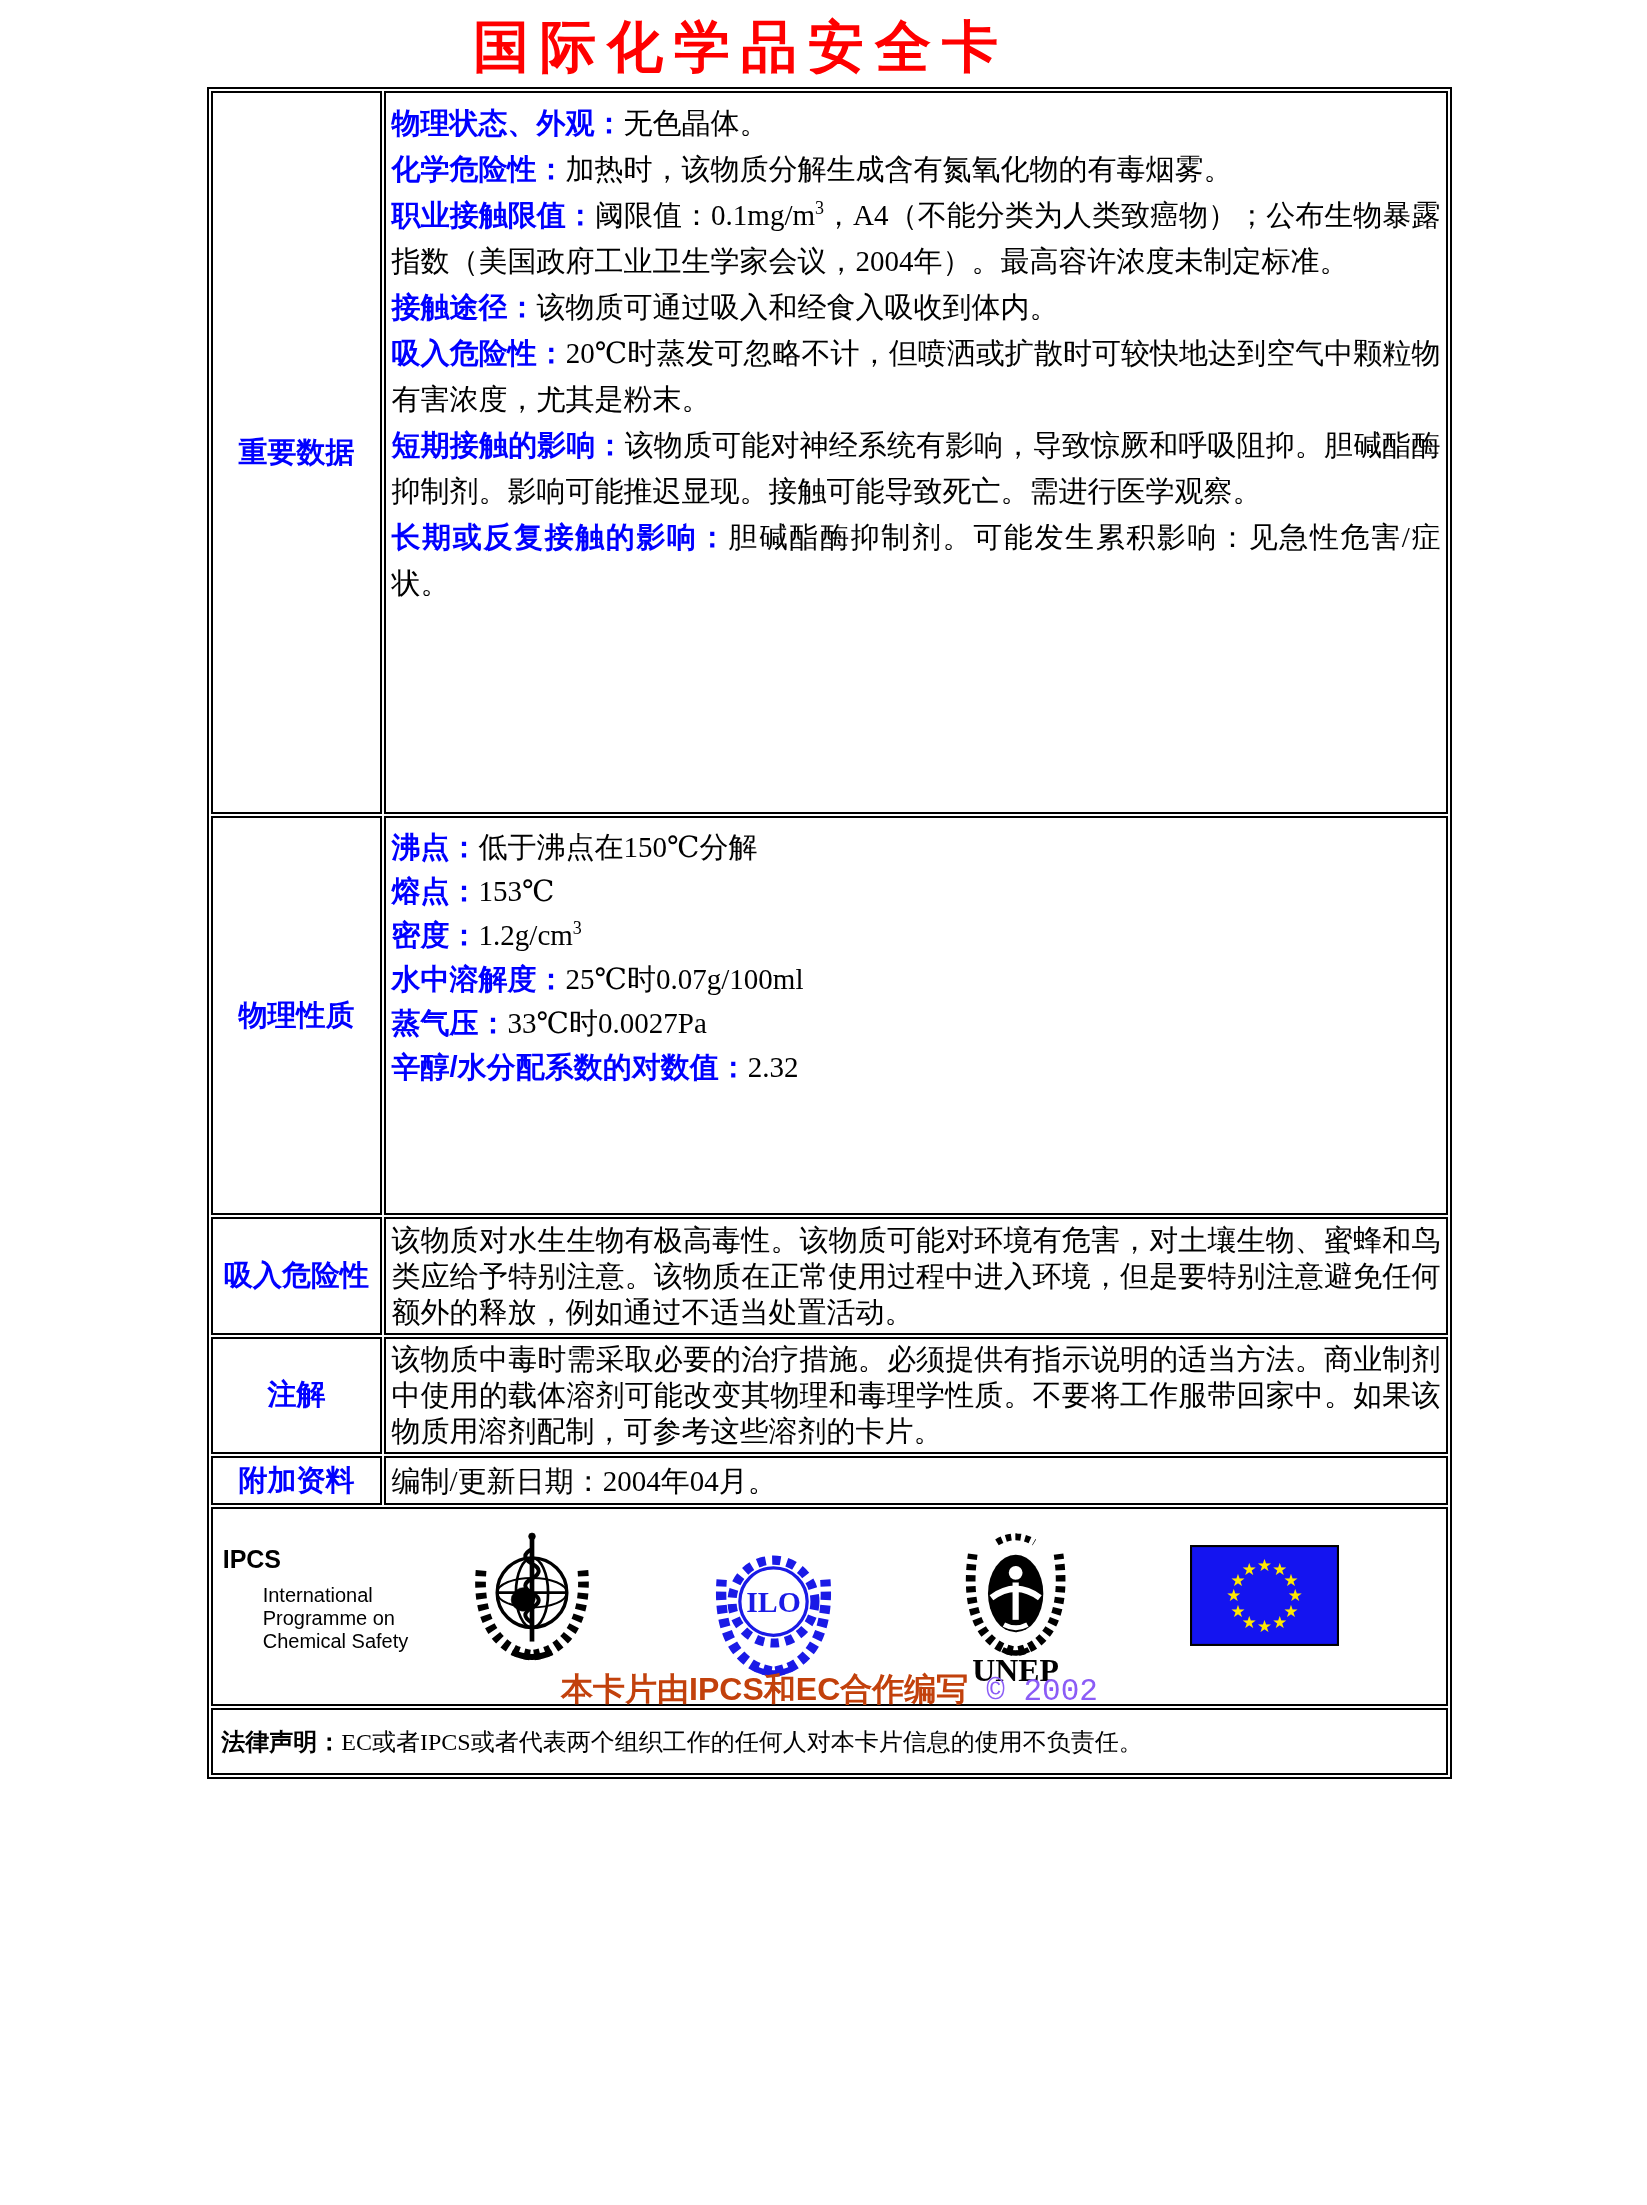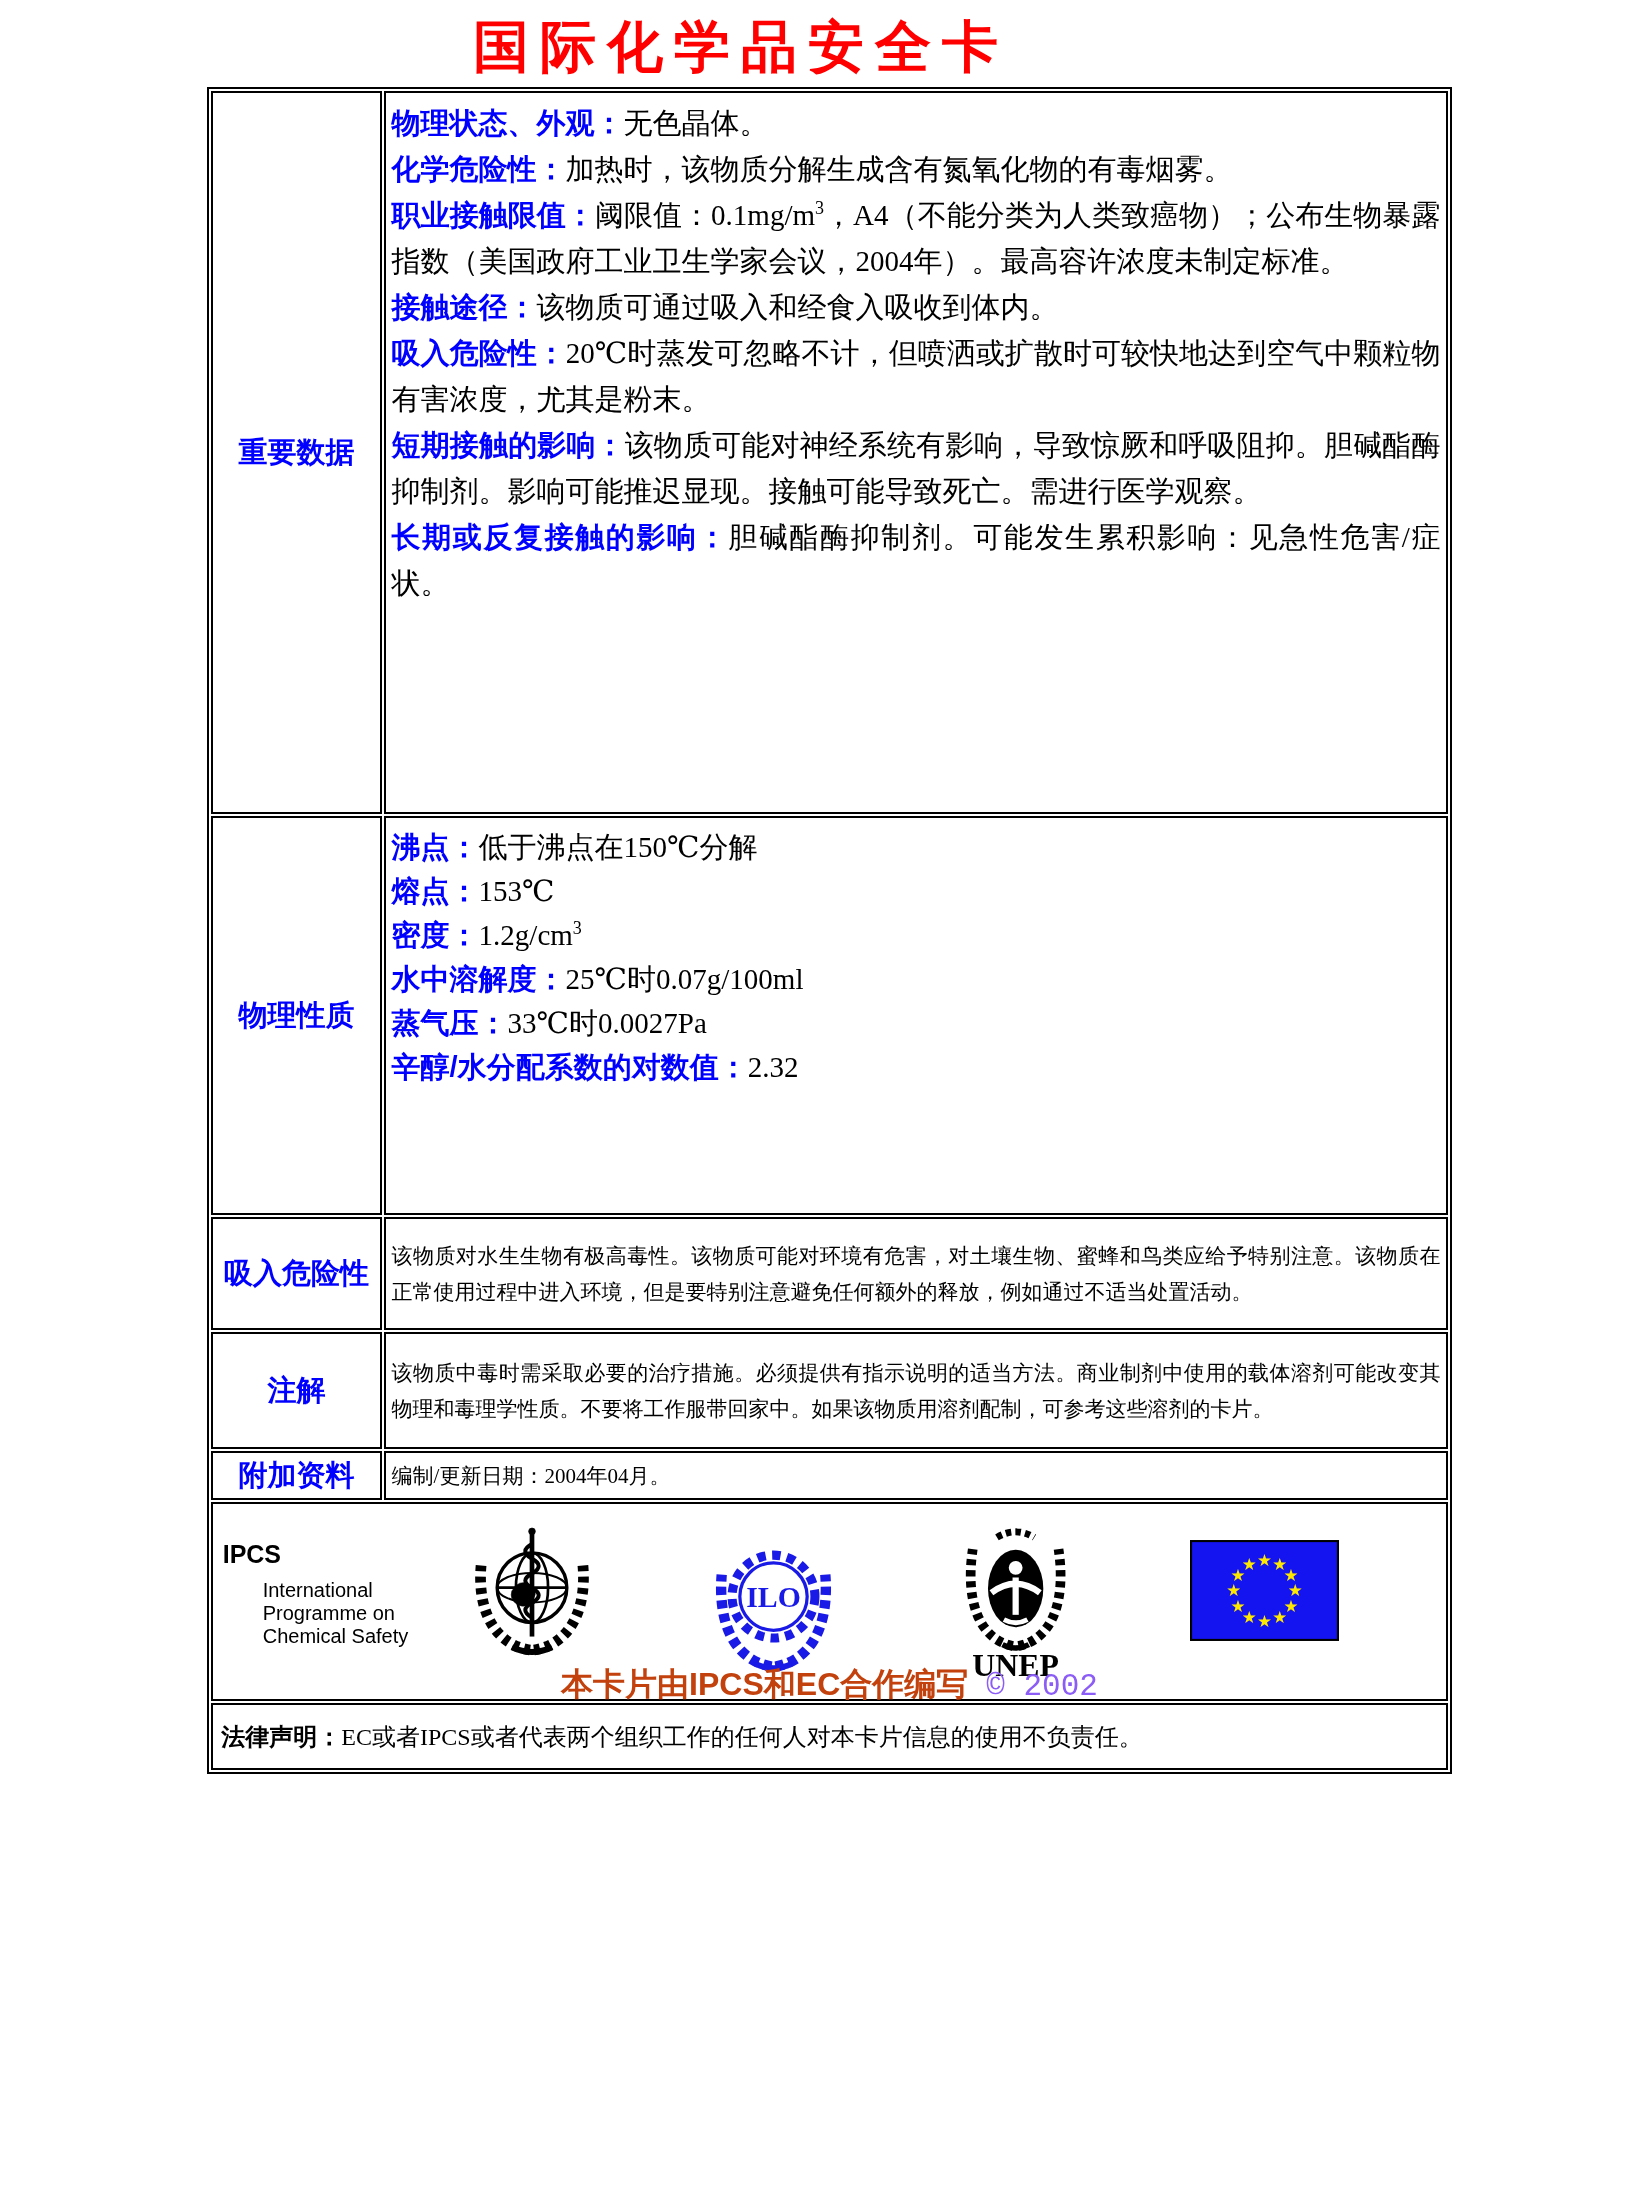--- a/index.html
+++ b/index.html
@@ -28,21 +28,21 @@
   td.h-important { height:723px; }
   td.h-physical  { height:399px; }
   td.h-env       { height:113px; vertical-align:middle; padding:2.8px 5.6px; }
   td.h-notes     { height:117px; vertical-align:middle; padding:2.8px 5.6px; }
   td.h-add       { height:49px;  vertical-align:middle; padding:1.4px 5.6px; }
   td.h-logos     { height:199px; position:relative; padding:0; }
   td.h-legal     { height:67px;  vertical-align:middle; padding:0 8.3px; }
 
   .imp p  { font-size:29px; line-height:46px; text-align:justify; }
   .phys p { font-size:29px; line-height:44px; }
-  .tight  { font-size:21px; line-height:36px; text-align:justify; }
+  .tight  { font-size:29px; line-height:36px; text-align:justify; }
   sup { font-size:18px; line-height:0; }
 
   .legal-line { font-size:24px; }
   .legal-lbl { font-weight:bold; font-family:"Liberation Sans","DejaVu Sans",sans-serif; }
 
   .ipcs { position:absolute; left:9.7px; top:36px; font-family:"Liberation Sans","DejaVu Sans",sans-serif; }
   .ipcs .abbr { font-size:25px; font-weight:bold; margin-bottom:9.7px; }
   .ipcs .line { font-size:20px; line-height:23px;margin-left:40px; }
 
   .who  { position:absolute; left:250px;  top:19.5px; }

